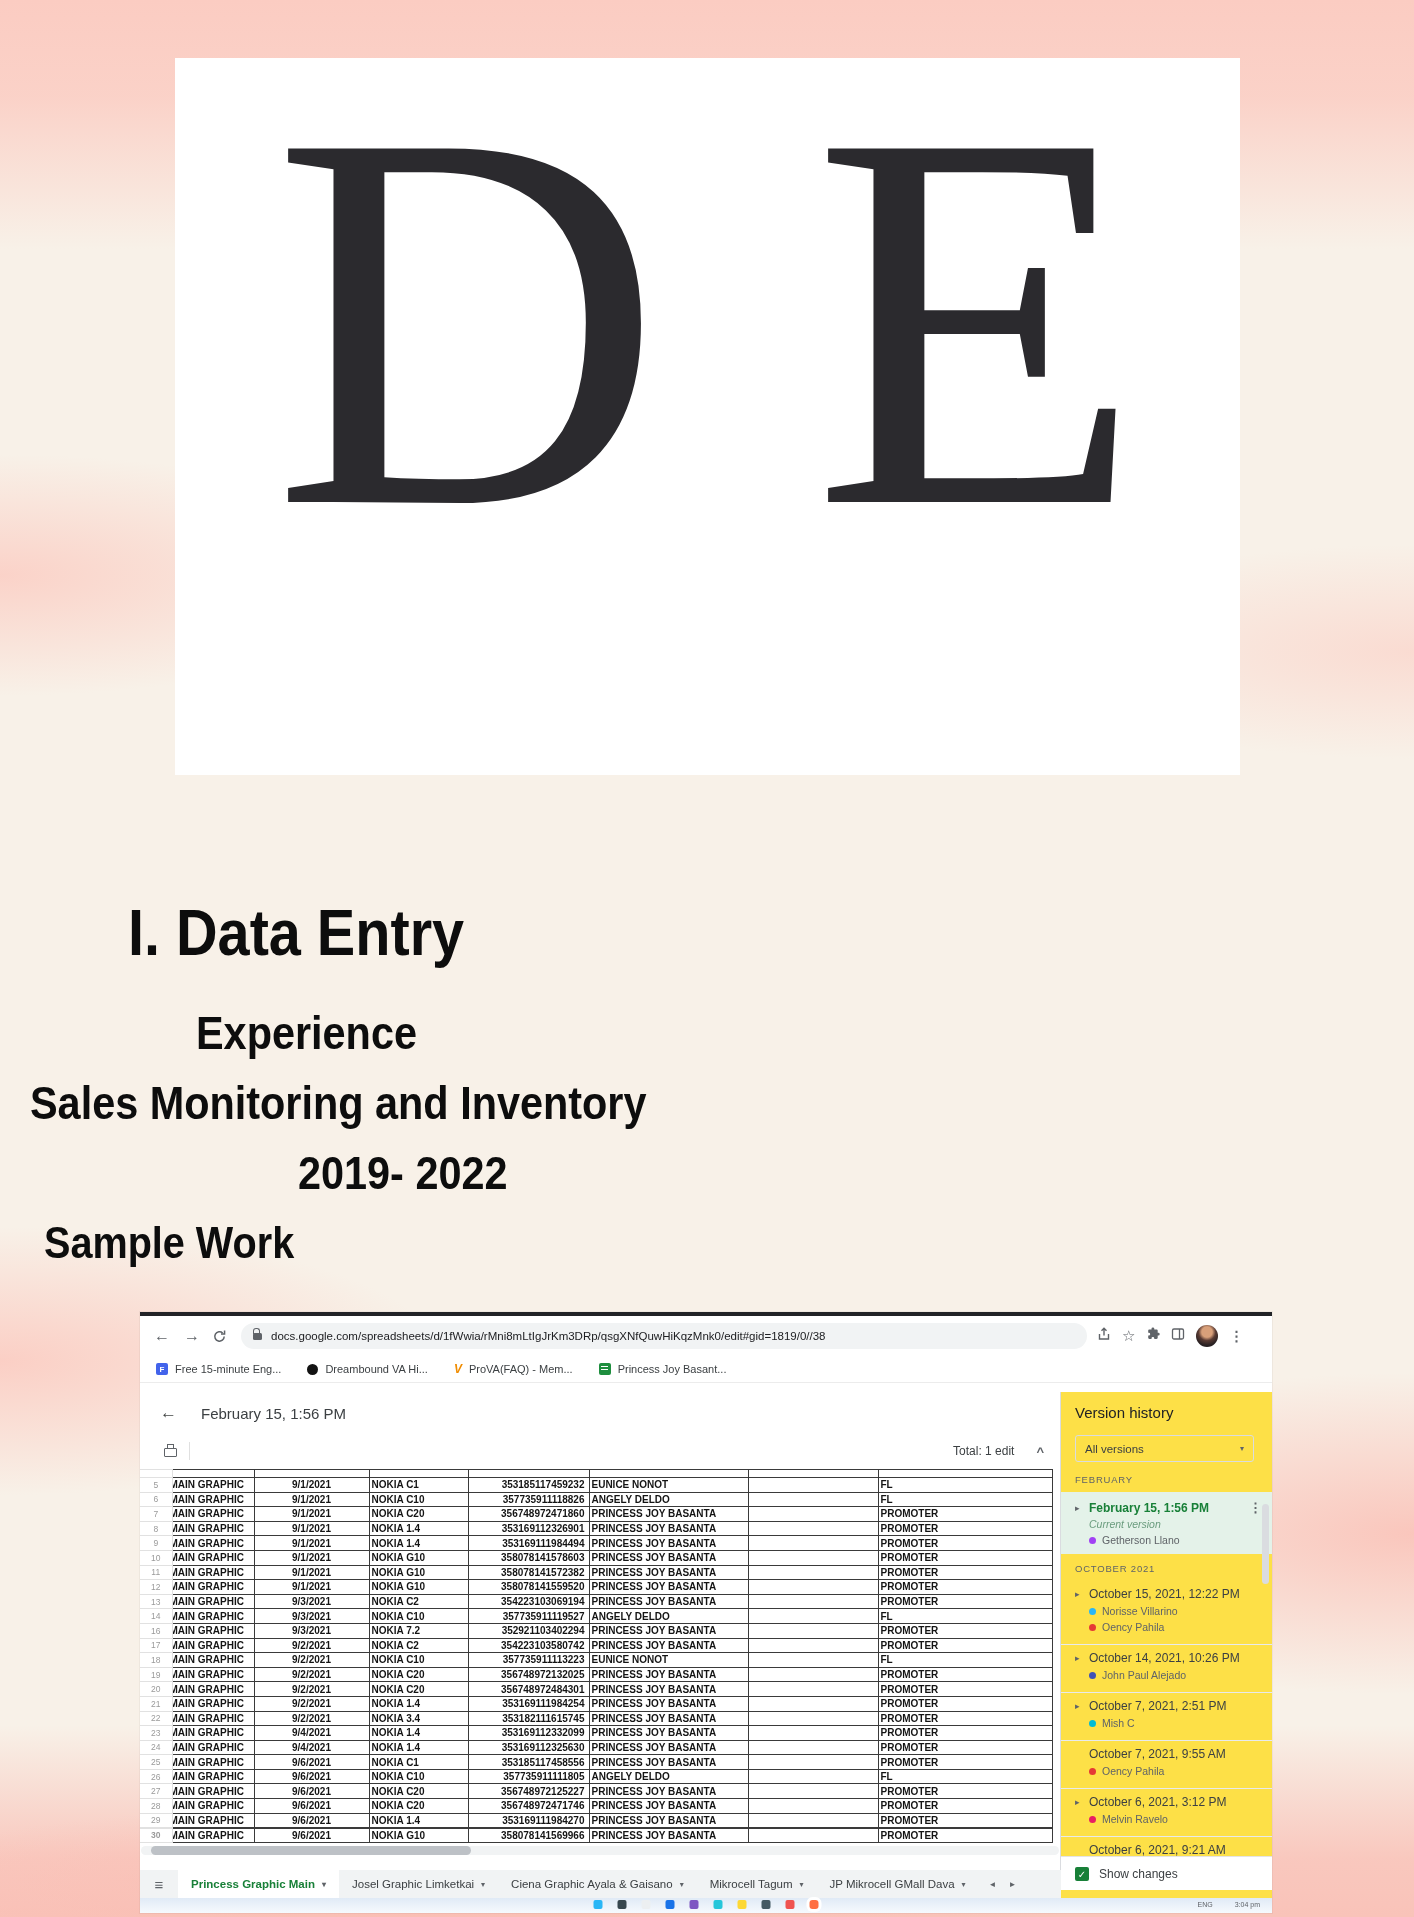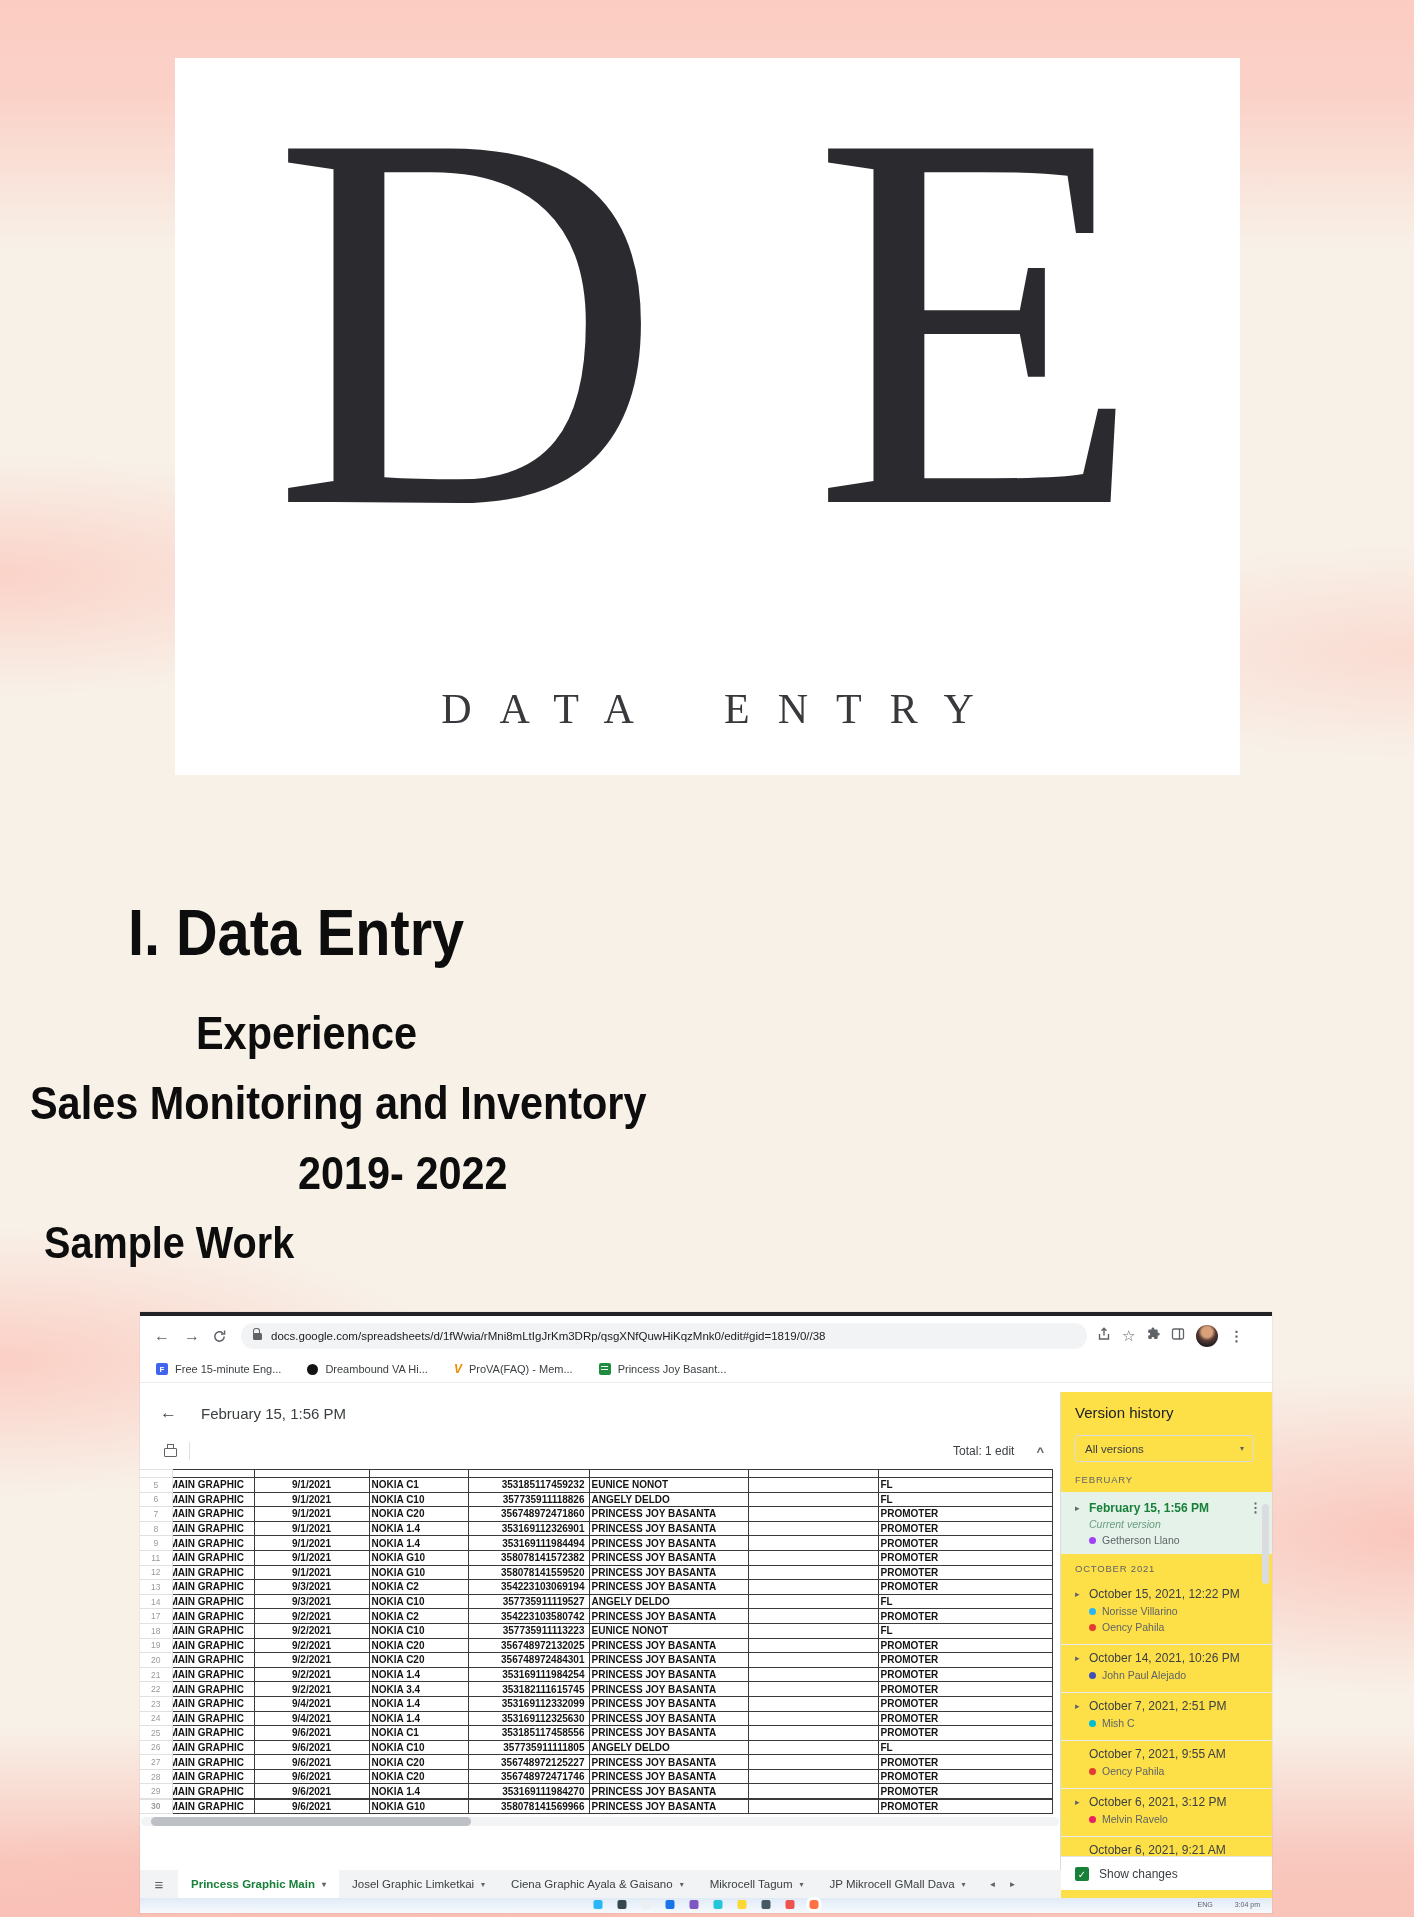--- a/index.html
+++ b/index.html
@@ -110,21 +110,20 @@
   .tb-right{ position:absolute; right:12px; top:3px; display:flex; gap:22px; font-size:7px; color:#5f6368; }
 </style>
 </head>
 <body>
 
 <div class="logo-card">
   <div class="logo-letters">
     <span>D</span>
     <span>E</span>
   </div>
-  <div class="logo-caption">DATA  ENTRY</div>
 </div>
 
 <div class="hd hd1">I. Data Entry</div>
 <div class="hd hd2">Experience</div>
 <div class="hd hd3">Sales Monitoring and Inventory</div>
 <div class="hd hd4">2019- 2022</div>
 <div class="hd hd5">Sample Work</div>
 
 <div class="shot">
   <div class="chrome-top"></div>
@@ -269,20 +268,31 @@
             <td class="c1">MAIN GRAPHIC</td>
             <td class="c2">9/1/2021</td>
             <td class="c3">NOKIA 1.4</td>
             <td class="c4">353169111984494</td>
             <td class="c5">PRINCESS JOY BASANTA</td>
             <td class="c6"></td>
             <td class="c7">PROMOTER</td>
             <td class="c8"></td>
           </tr>
           <tr>
+            <td class="c0">10</td>
+            <td class="c1">MAIN GRAPHIC</td>
+            <td class="c2">9/1/2021</td>
+            <td class="c3">NOKIA G10</td>
+            <td class="c4">358078141578603</td>
+            <td class="c5">PRINCESS JOY BASANTA</td>
+            <td class="c6"></td>
+            <td class="c7">PROMOTER</td>
+            <td class="c8"></td>
+          </tr>
+          <tr>
             <td class="c0">11</td>
             <td class="c1">MAIN GRAPHIC</td>
             <td class="c2">9/1/2021</td>
             <td class="c3">NOKIA G10</td>
             <td class="c4">358078141572382</td>
             <td class="c5">PRINCESS JOY BASANTA</td>
             <td class="c6"></td>
             <td class="c7">PROMOTER</td>
             <td class="c8"></td>
           </tr>
@@ -310,20 +320,31 @@
           </tr>
           <tr>
             <td class="c0">14</td>
             <td class="c1">MAIN GRAPHIC</td>
             <td class="c2">9/3/2021</td>
             <td class="c3">NOKIA C10</td>
             <td class="c4">357735911119527</td>
             <td class="c5">ANGELY DELDO</td>
             <td class="c6"></td>
             <td class="c7">FL</td>
+            <td class="c8"></td>
+          </tr>
+          <tr>
+            <td class="c0">16</td>
+            <td class="c1">MAIN GRAPHIC</td>
+            <td class="c2">9/3/2021</td>
+            <td class="c3">NOKIA 7.2</td>
+            <td class="c4">352921103402294</td>
+            <td class="c5">PRINCESS JOY BASANTA</td>
+            <td class="c6"></td>
+            <td class="c7">PROMOTER</td>
             <td class="c8"></td>
           </tr>
           <tr>
             <td class="c0">17</td>
             <td class="c1">MAIN GRAPHIC</td>
             <td class="c2">9/2/2021</td>
             <td class="c3">NOKIA C2</td>
             <td class="c4">354223103580742</td>
             <td class="c5">PRINCESS JOY BASANTA</td>
             <td class="c6"></td>

